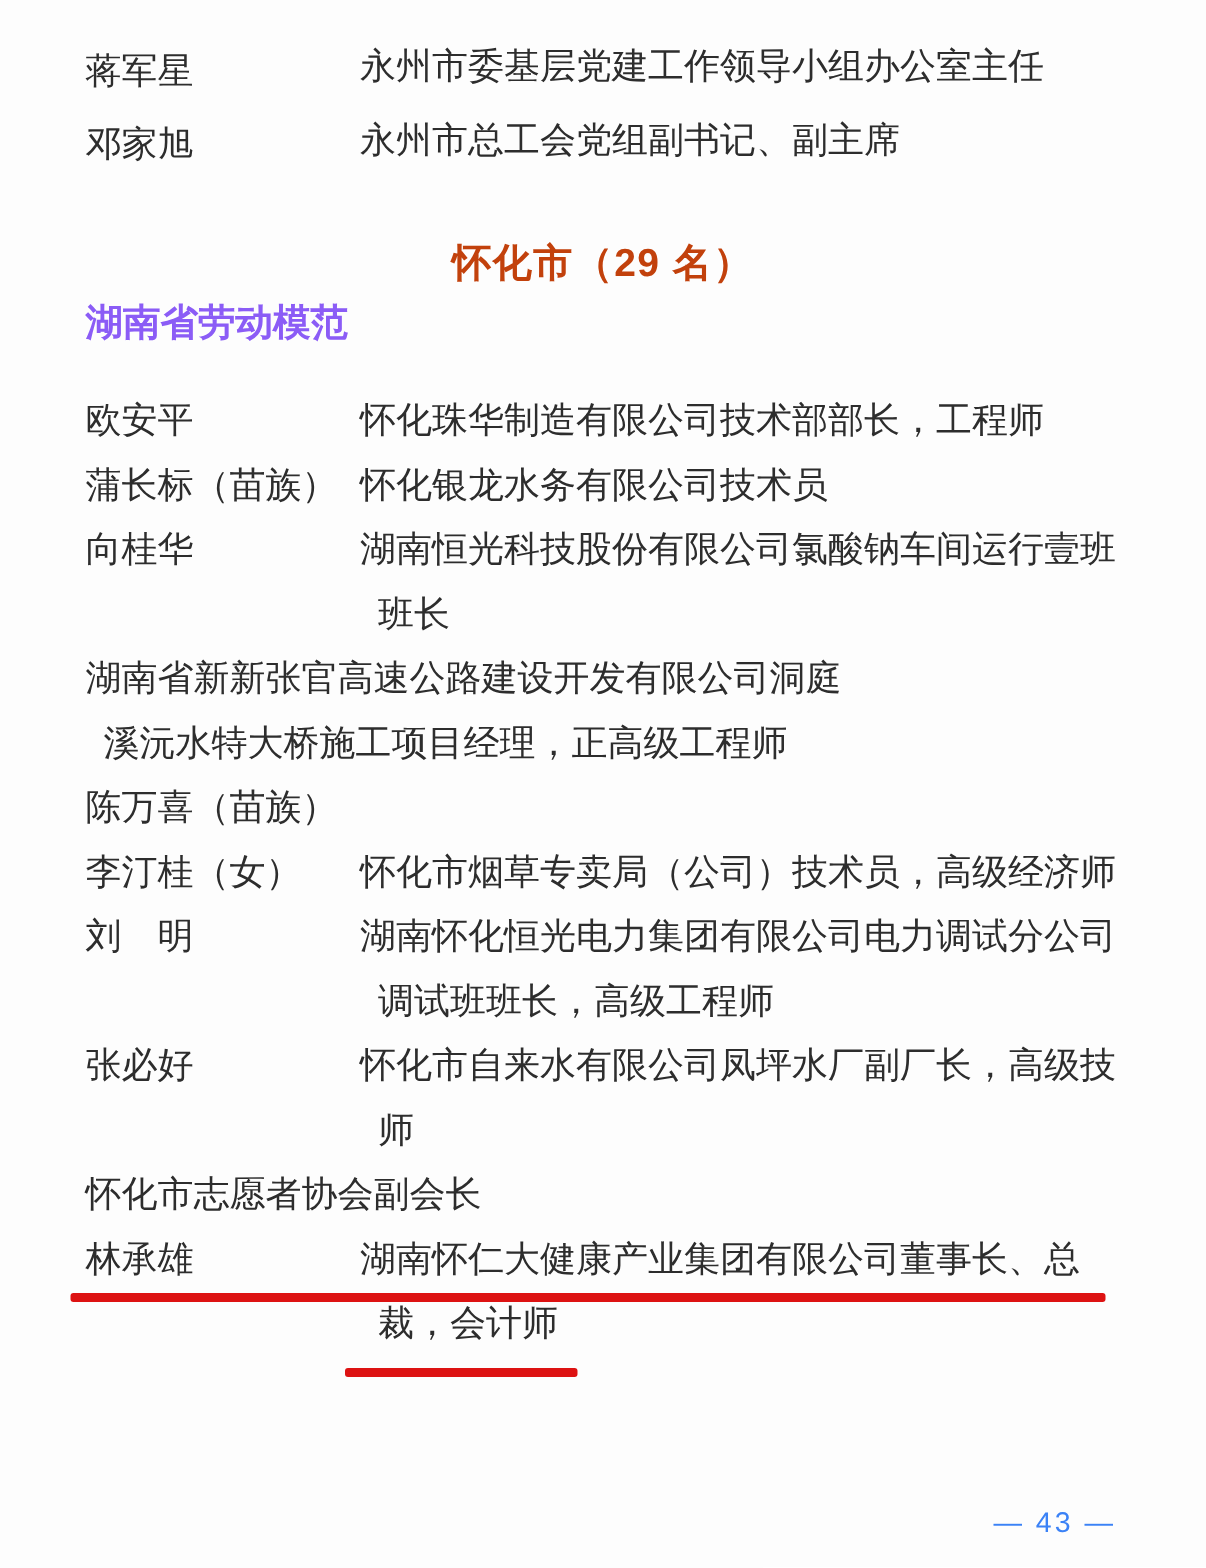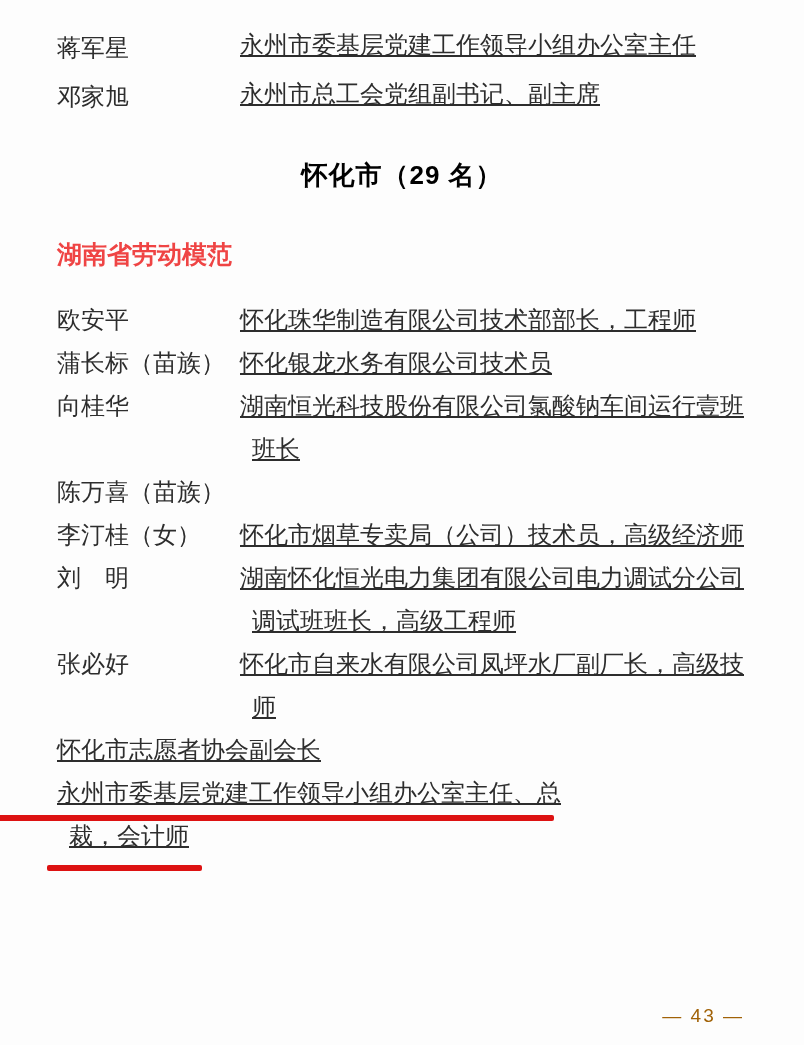--- a/index.html
+++ b/index.html
@@ -34,41 +34,39 @@
   .top-rows .row {
     line-height: 49px;
   }
   .city-header {
     width: 690px;
     text-align: center;
     font-weight: 700;
     font-size: 26px;
     line-height: 40px;
     margin-top: 34px;
-    color: #000000;
+    color: #c2410c;
     letter-spacing: 1px;
   }
   .subsection-header {
     font-weight: 700;
     font-size: 25px;
     line-height: 40px;
-    color: #ef4444;
-    margin-top: 39px;
+    color: #8b5cf6;
   }
   .entries {
     margin-top: 24px;
   }
   .entries .row {
     line-height: 43px;
   }
   .line {
     position: relative;
     line-height: 43px;
     white-space: nowrap;
-    text-decoration: underline;
   }
   .line.indent {
     padding-left: 12px;
   }
   .red-mark {
     position: absolute;
     height: 6px;
     background: #dd1212;
     border-radius: 2px;
   }
@@ -81,21 +79,21 @@
     left: -10px;
     top: 51px;
     width: 155px;
   }
   .page-number {
     position: absolute;
     top: 1003px;
     right: 60px;
     font-size: 19px;
     line-height: 26px;
-    color: #a16207;
+    color: #3b82f6;
     letter-spacing: 2px;
   }
 </style>
 </head>
 <body>
 
 <div class="page">
 
   <div class="top-rows">
     <div class="row">
@@ -133,20 +131,24 @@
 
     <div class="row">
       <div class="name">向桂华</div>
       <div class="desc">
         <div class="line">湖南恒光科技股份有限公司氯酸钠车间运行壹班</div>
         <div class="line indent">班长</div>
       </div>
     </div>
 
     <div class="row">
+      <div class="desc">
+        <div class="line">湖南省新新张官高速公路建设开发有限公司洞庭</div>
+        <div class="line indent">溪沅水特大桥施工项目经理，正高级工程师</div>
+      </div>
     </div>
 
     <div class="row">
       <div class="name">陈万喜（苗族）</div>
     </div>
 
     <div class="row">
       <div class="name">李汀桂（女）</div>
       <div class="desc">
         <div class="line">怀化市烟草专卖局（公司）技术员，高级经济师</div>
@@ -170,23 +172,24 @@
     </div>
 
     <div class="row">
       <div class="desc">
         <div class="line">怀化市志愿者协会副会长</div>
       </div>
     </div>
 
 
     <div class="row">
+      <div class="name">林承雄</div>
       <div class="desc">
         <div class="line">
-          <span>永州市委基层党建工作领导小组办公室主任、总</span>
+          <span>湖南怀仁大健康产业集团有限公司董事长、总</span>
           <div class="red-mark long"></div>
         </div>
         <div class="line indent">
           <span>裁，会计师</span>
           <div class="red-mark short"></div>
         </div>
       </div>
     </div>
 
   </div>

